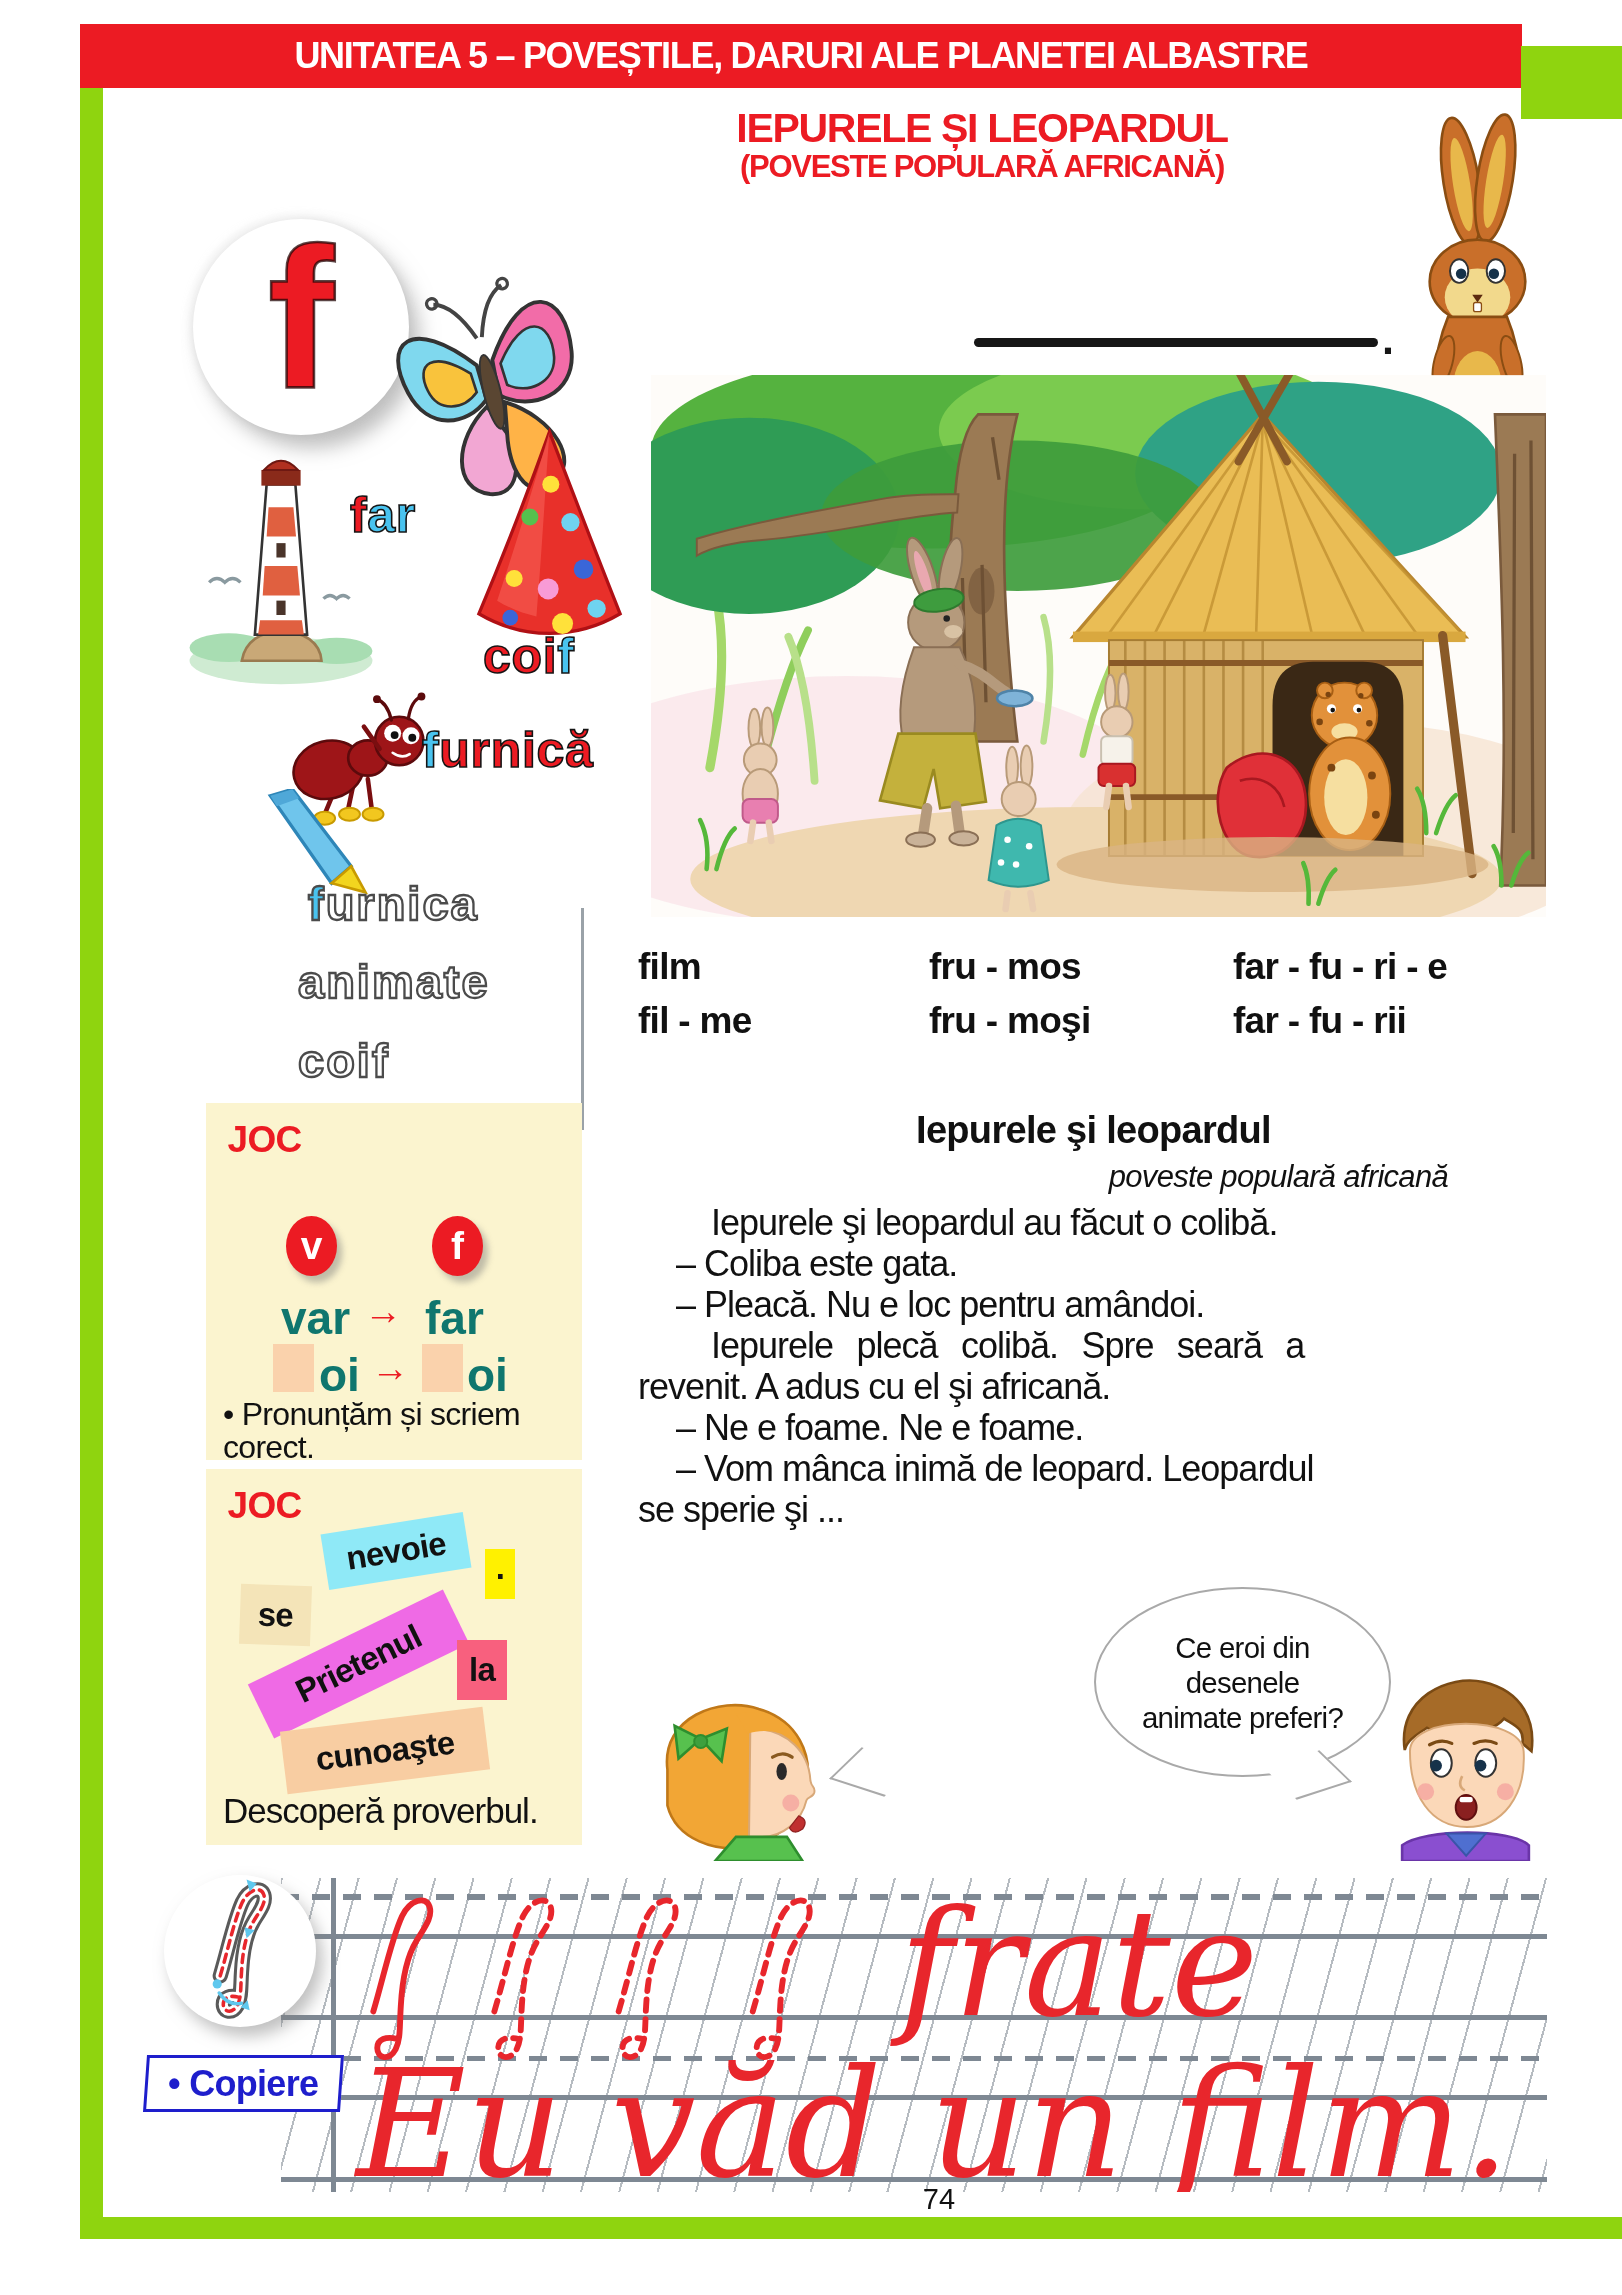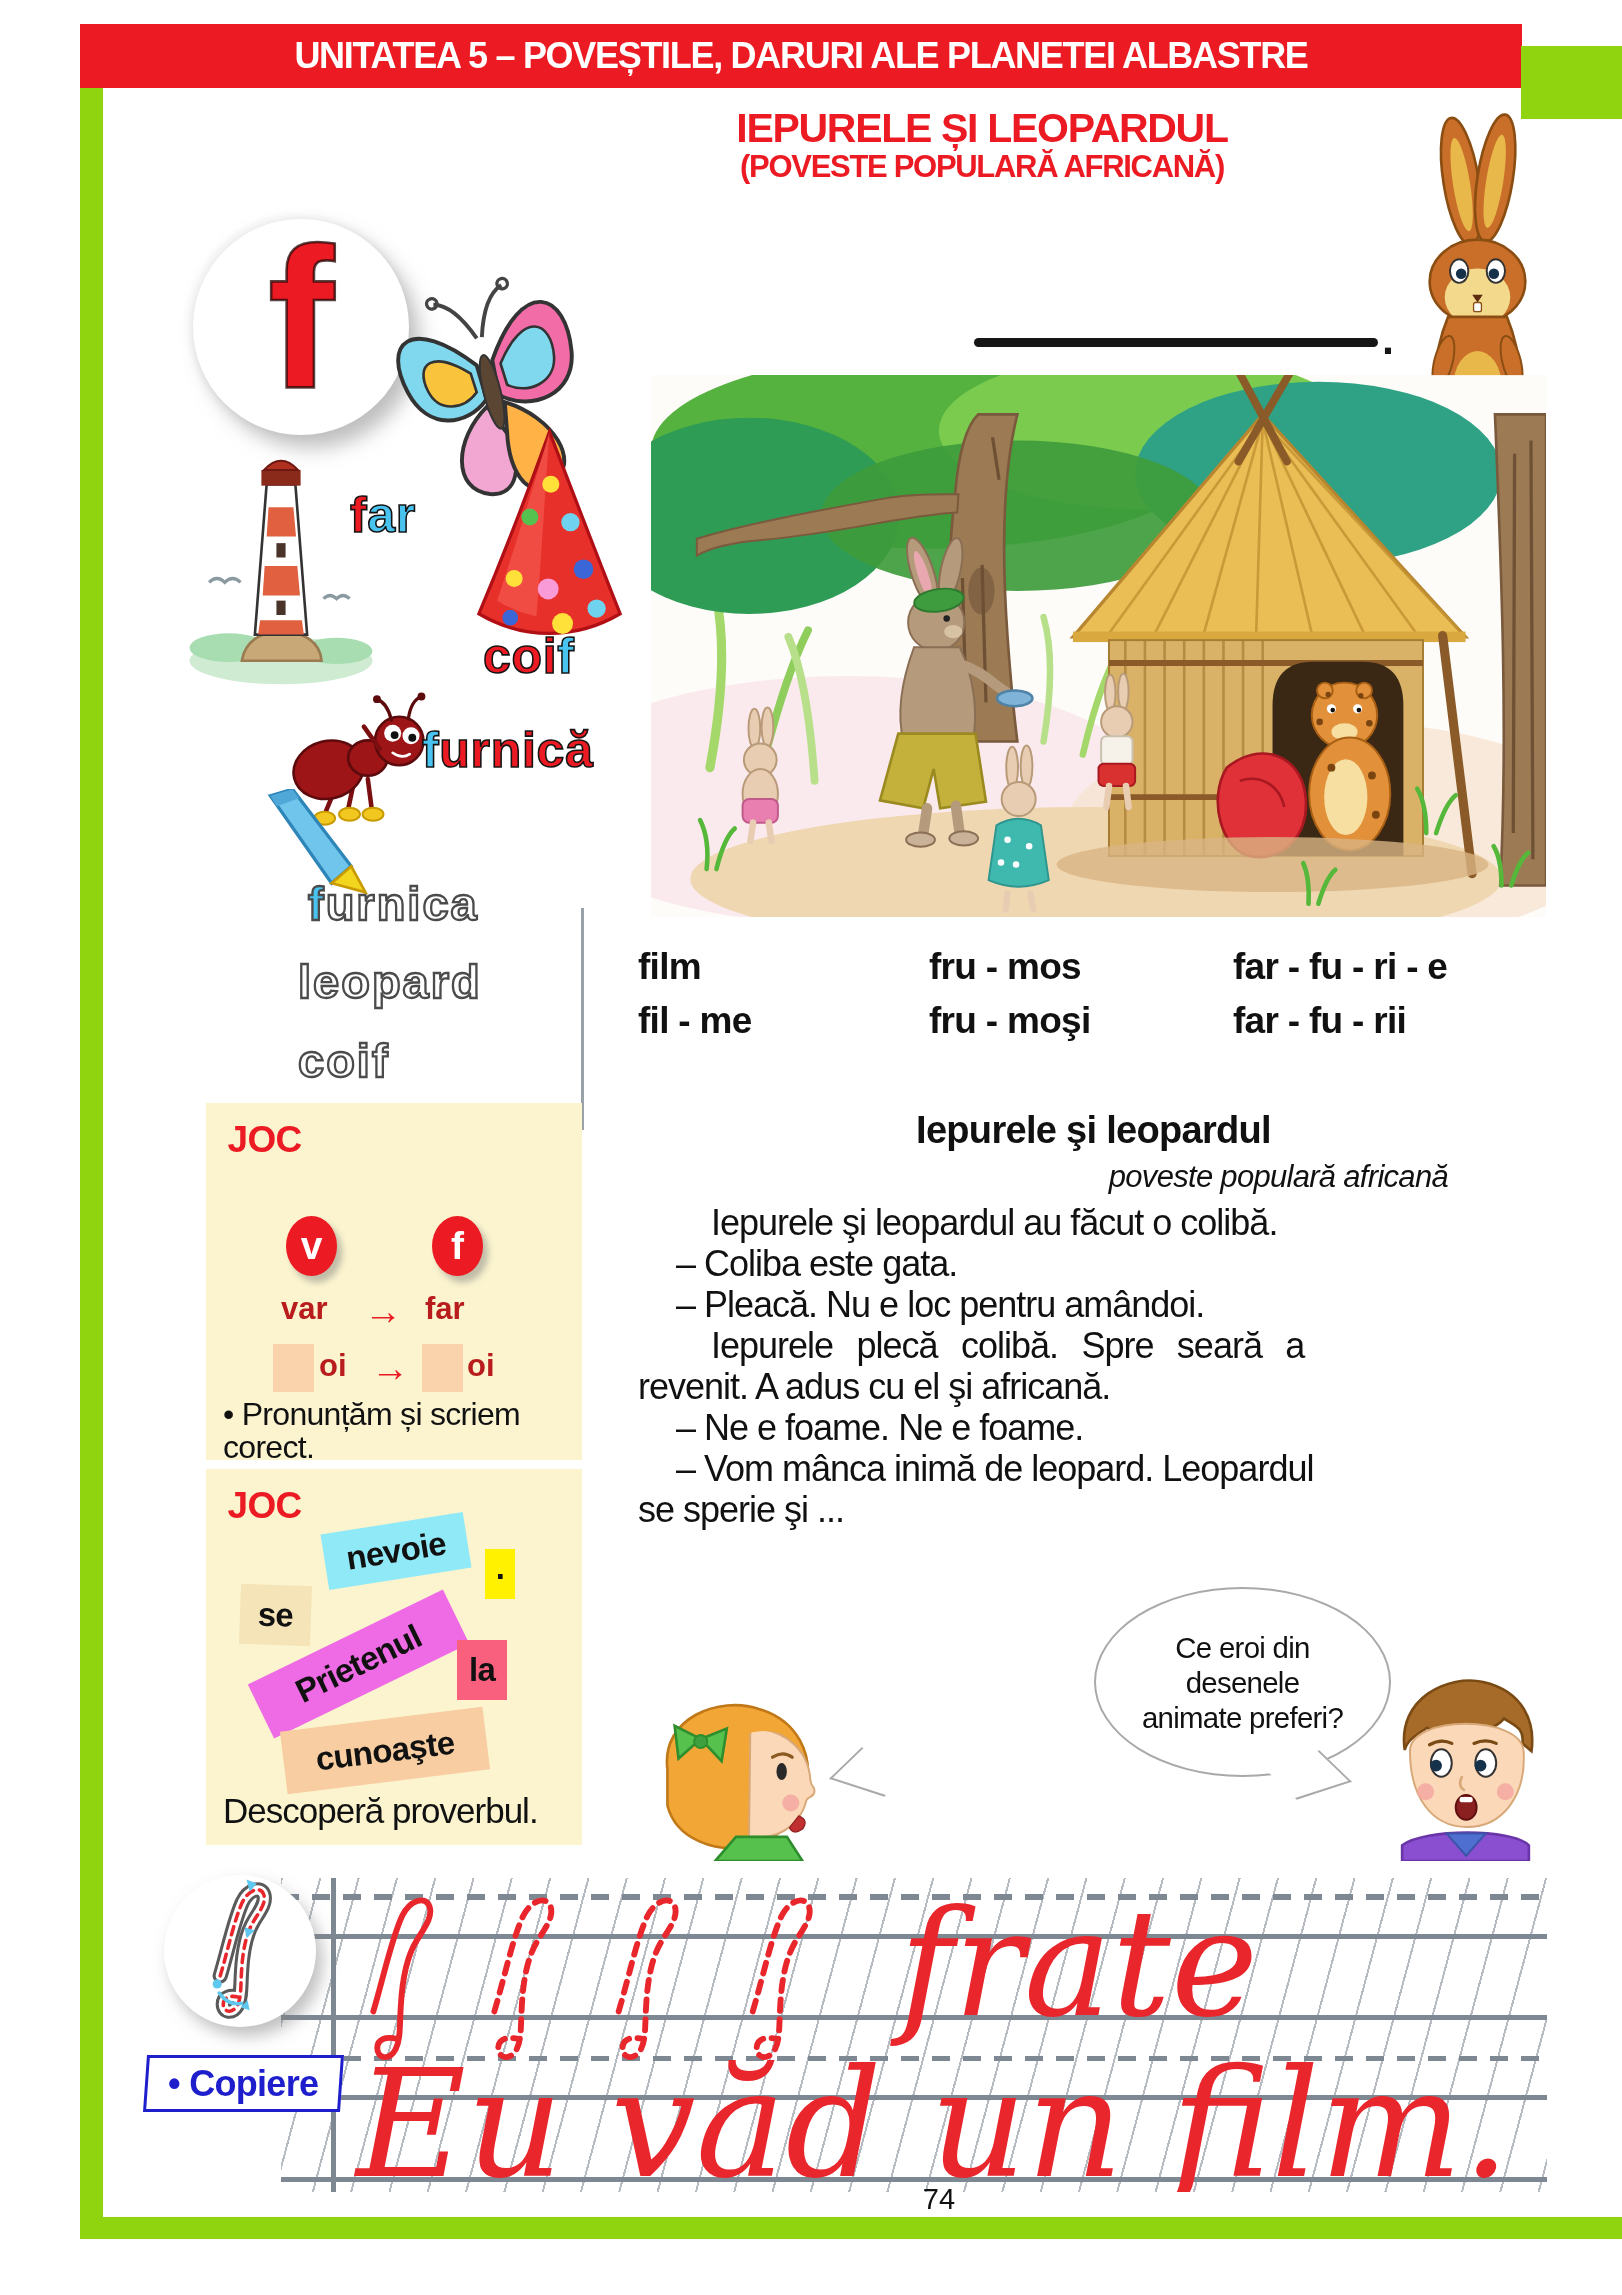--- a/index.html
+++ b/index.html
@@ -60,21 +60,21 @@
   .sp{word-spacing:14.4px;}
 
   
   .jocbox{background:var(--cream);}
   .joc1{left:206px;top:1103px;width:376px;height:357px;}
   .joc2{left:206px;top:1469px;width:376px;height:376px;}
   .joc-title{left:21.6px;top:15.7px;color:var(--red);font-weight:bold;font-size:37px;letter-spacing:-0.7px;}
   .joc-circle{width:51px;height:60px;border-radius:50%;background:var(--red);
     box-shadow:5.2px 6.5px 6.5px rgba(120,120,120,.45);
     display:flex;align-items:center;justify-content:center;color:#fff;font-weight:bold;font-size:39px;}
-  .joc-word{font-size:31px;font-weight:bold;color:#b91c1c;}
+  .joc-word{font-size:46px;font-weight:bold;color:#0f766e;}
   .joc-arrow{font-size:38px;font-weight:bold;color:var(--red);}
   .peach-sq{width:41px;height:48px;background:#FAD2AC;}
   .joc-note{left:17px;font-size:32px;letter-spacing:-0.7px;color:#111;}
 
   .tile{position:absolute;display:flex;align-items:center;justify-content:center;
     font-weight:bold;font-size:33px;color:#111;letter-spacing:-0.7px;}
   .caption{left:17px;top:322px;font-size:35px;letter-spacing:-1px;color:#111;}
 
   
   .bubble{background:#fff;border:2px solid #a9a9a9;border-radius:50%;
@@ -198,21 +198,21 @@
 
   <svg class="abs" style="left:252px;top:789px;" width="124" height="131" viewBox="0 0 190 200">
     <path d="M28 10 L62 0 L152 118 L122 144 Z" fill="#6FC5EC" stroke="#2E86B8" stroke-width="5"></path>
     <path d="M28 10 L62 0 L72 14 L38 26 Z" fill="#4FA8D8"></path>
     <path d="M152 118 L174 158 L122 144 Z" fill="#F2D51F" stroke="#C89A00" stroke-width="4"></path>
   </svg>
 
   <div class="abs outline-word" style="left:308px;top:876px;">
     <span style="color:var(--cyan);">f</span><span>urnica</span>
   </div>
-  <div class="abs outline-word" style="left:298px;top:954px;">leopard</div>
+  <div class="abs outline-word" style="left:298px;top:954px;">animate</div>
   <div class="abs outline-word" style="left:298px;top:1033px;">coif</div>
   <div class="abs divider"></div>
 
   <svg class="abs" style="left:1412px;top:106px;" width="131" height="357" viewBox="0 0 200 545">
     <ellipse cx="75" cy="115" rx="27" ry="98" fill="#C96F2A" stroke="#8a4d12" stroke-width="4" transform="rotate(-9 75 115)"></ellipse>
     <ellipse cx="75" cy="120" rx="13" ry="72" fill="#E8B84B" transform="rotate(-9 75 115)"></ellipse>
     <ellipse cx="127" cy="110" rx="27" ry="98" fill="#C96F2A" stroke="#8a4d12" stroke-width="4" transform="rotate(9 127 110)"></ellipse>
     <ellipse cx="127" cy="115" rx="13" ry="72" fill="#E8B84B" transform="rotate(9 127 110)"></ellipse>
     <ellipse cx="100" cy="268" rx="73" ry="64" fill="#C96F2A" stroke="#8a4d12" stroke-width="4"></ellipse>
     <ellipse cx="100" cy="292" rx="50" ry="44" fill="#F2D98C"></ellipse>

